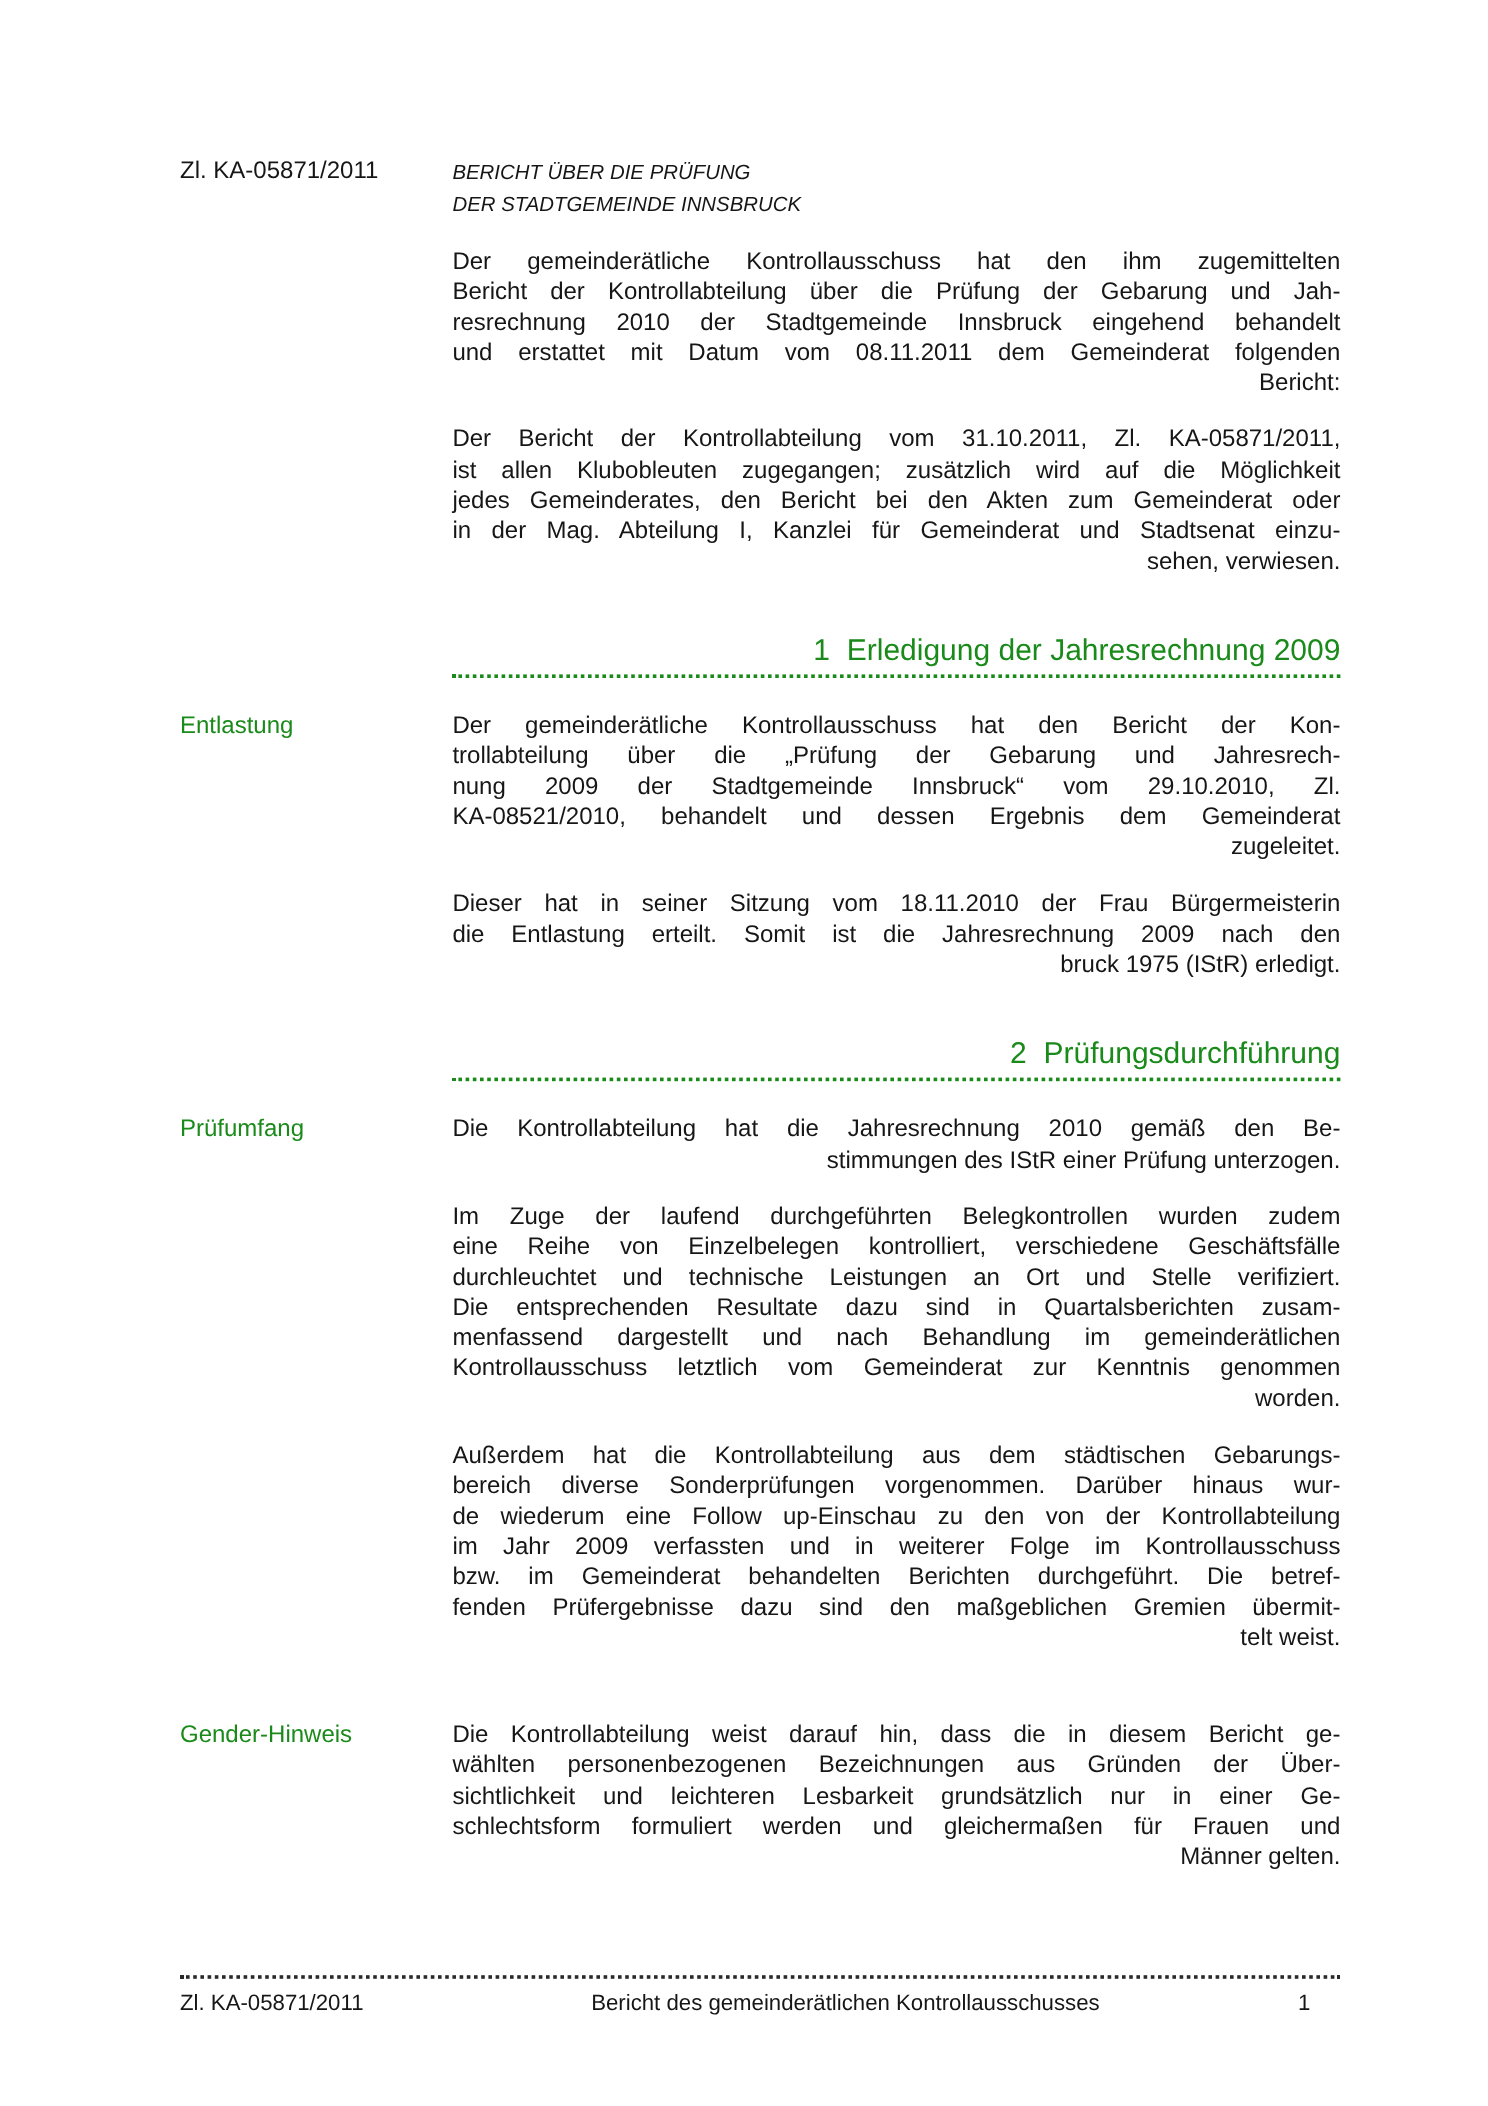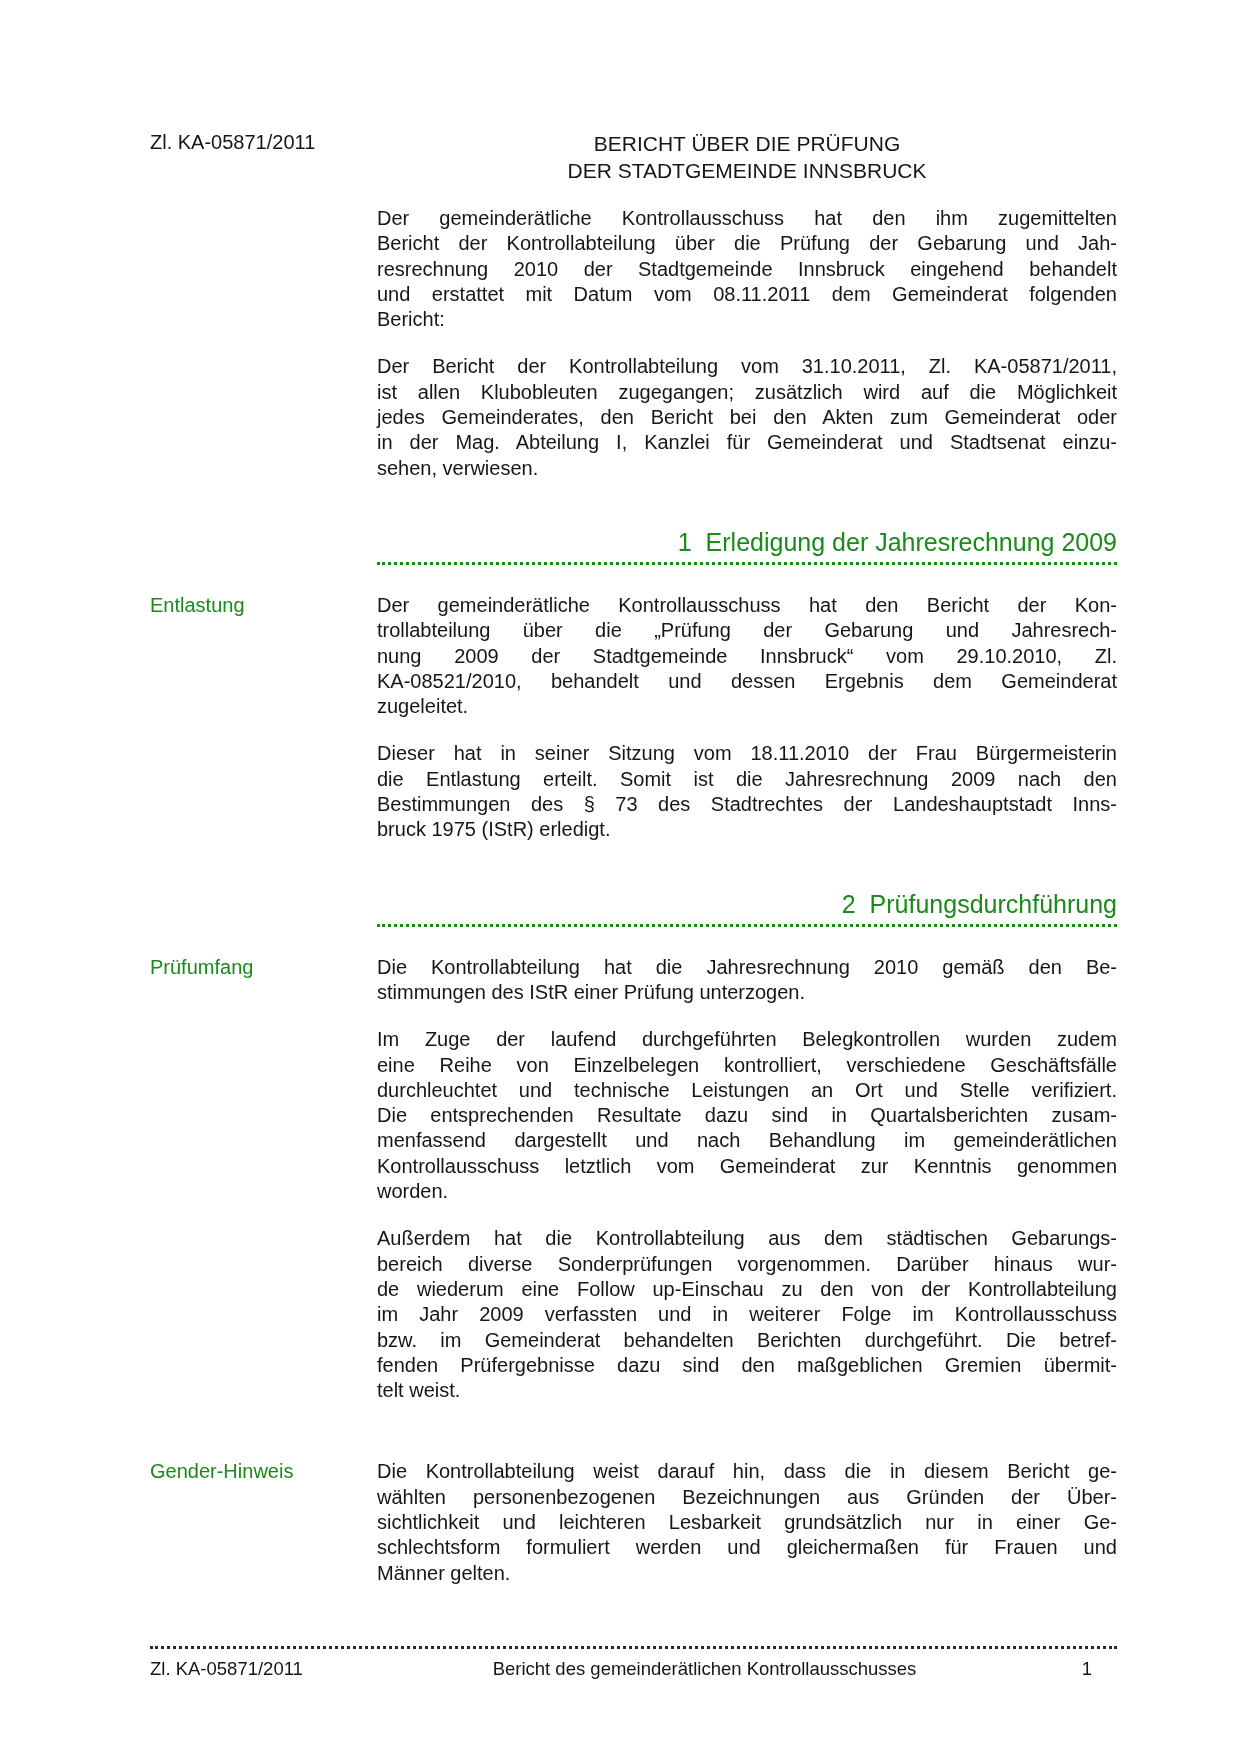--- a/index.html
+++ b/index.html
@@ -22,31 +22,31 @@
   .row { display: flex; }
   .label-col {
     width: 227px;
     flex: none;
     font-size: 20px;
     line-height: 25.3px;
     color: var(--green);
   }
   .header-row .label-col { color: var(--ink); }
   .body-col { width: 740px; flex: none; }
-  .title { text-align: center; font-size: 21px; line-height: 27px; color: var(--ink); }
+  .title { font-size: 17px; line-height: 27px; color: var(--ink); font-style: italic; }
   .block { margin-top: 22px; }
   #blocks > .block:first-child { margin-top: 22px; }
   .pline {
     font-size: 20px;
     line-height: 25.3px;
     text-align: justify;
     text-align-last: justify;
     white-space: normal;
   }
-  .pline.pline-last { text-align: left; text-align-last: auto; }
+  .pline.pline-last { text-align: right; text-align-last: auto; }
   .heading-row {
     margin-top: 46px;
     margin-bottom: 28px;
   }
   .heading-inner {
     margin-left: 227px;
     width: 740px;
     text-align: right;
     font-size: 25px;
     line-height: 30px;
@@ -118,21 +118,20 @@
             <div class="pline">nung 2009 der Stadtgemeinde Innsbruck“ vom 29.10.2010, Zl.</div>
             <div class="pline">KA-08521/2010, behandelt und dessen Ergebnis dem Gemeinderat</div>
             <div class="pline pline-last">zugeleitet.</div>
           </div>
         </div>
         <div class="block row">
           <div class="label-col"></div>
           <div class="body-col">
             <div class="pline">Dieser hat in seiner Sitzung vom 18.11.2010 der Frau Bürgermeisterin</div>
             <div class="pline">die Entlastung erteilt. Somit ist die Jahresrechnung 2009 nach den</div>
-            <div class="pline">Bestimmungen des § 73 des Stadtrechtes der Landeshauptstadt Inns-</div>
             <div class="pline pline-last">bruck 1975 (IStR) erledigt.</div>
           </div>
         </div>
         <div class="block heading-row">
           <div class="heading-inner"><span class="heading-num">2</span><span class="heading-text">Prüfungsdurchführung</span></div>
         </div>
         <div class="block row">
           <div class="label-col">Prüfumfang</div>
           <div class="body-col">
             <div class="pline">Die Kontrollabteilung hat die Jahresrechnung 2010 gemäß den Be-</div>

